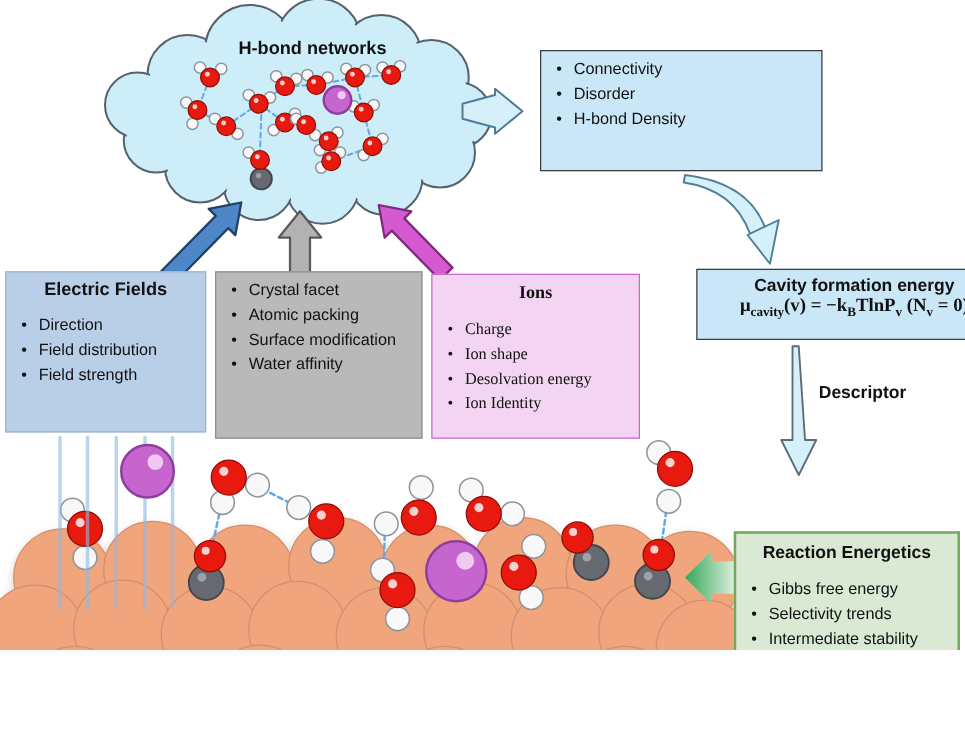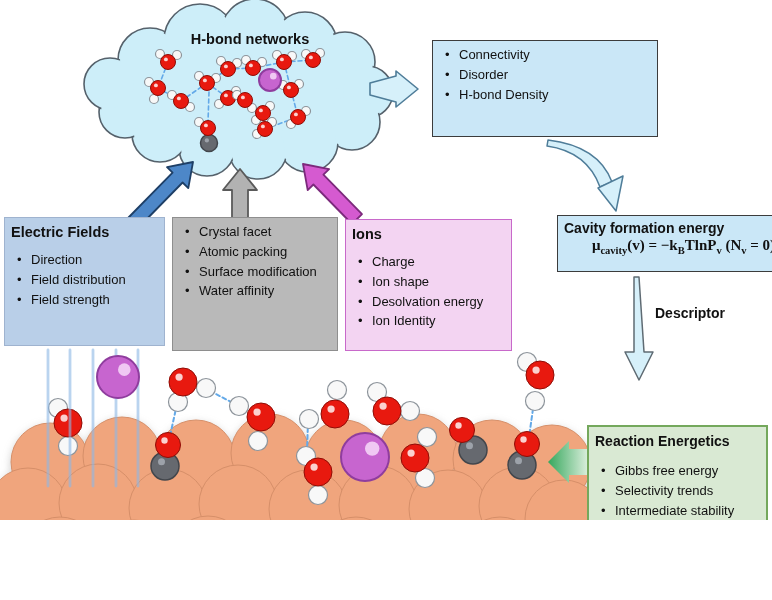--- a/index.html
+++ b/index.html
@@ -1,21 +1,21 @@
 <!DOCTYPE html>
 <html style="--cloud-fill: #cdeef9; --box-blue: #cae7f7; --box-steel: #b9cfe8; --box-gray: #b9b9b9; --box-pink: #f3d4f2; --box-green: #d9e9d3; --border-pink: #c869ca; --border-green: #74a85c; --arrow-blue: #4d87c8; --arrow-gray: #b2b2b2; --arrow-magenta: #d55ad0; --arrow-lightblue: #d6f0fa; --arrow-green-dark: #35a75c; --arrow-green-light: #dcefdd; --metal: #f0a57d; --oxygen: #e8190f; --hydrogen: #f8f8f8; --carbon: #66696f; --ion: #c765cf; --hbond: #63a9e8; --field-line: #8db8e6;"><head>
 <meta charset="utf-8">
 <style>
   html,body{margin:0;padding:0;background:#fff;}
   .canvas{position:relative;width:772px;height:520px;background:#fff;overflow:hidden;
           font-family:"Liberation Sans",sans-serif;color:#111;}
   svg.layer{position:absolute;left:0;top:0;}
   #g-slab{filter:drop-shadow(0 3px 4px rgba(110,110,110,.35));}
   .panel{position:absolute;box-sizing:border-box;padding:4px 6px;}
-  .panel .title{font-weight:bold;font-size:14.5px;margin:2px 0 10px;}
+  .panel .title{font-weight:bold;font-size:14.5px;text-align:center;margin:2px 0 10px;}
   .panel .title.tight{margin-bottom:1px;text-align:left;padding-left:2px;}
   ul.bullets{list-style:none;margin:0;padding:0 2px 0 4px;font-size:13px;line-height:1.52;}
   ul.bullets li{position:relative;padding-left:16px;}
   ul.bullets li::before{content:"\2022";position:absolute;left:2px;}
   .box-props{background:var(--box-blue);border:1.6px solid #3c3c3c;}
   .box-cavity{background:var(--box-blue);border:1.6px solid #3c3c3c;padding-top:3px;margin-left:40px;}
   .box-cavity .title{margin:1px 0 1px;font-size:14px;}
   .eq{font-family:"Liberation Serif",serif;font-weight:bold;
       font-size:15px;text-align:center;white-space:nowrap;}
   .eq sub{font-size:10.5px;}
@@ -288,21 +288,21 @@
 
   <div class="panel box-sp" style="left:172px;top:217px;width:166px;height:134px;">
     <ul class="bullets">
         <li>Crystal facet</li>
         <li>Atomic packing</li>
         <li>Surface modification</li>
         <li>Water affinity</li>
       </ul>
   </div>
 
-  <div class="panel box-ions" style="left:345px;top:219px;width:167px;height:132px;">
+  <div class="panel box-ions" style="left:345px;top:219px;width:167px;height:132px;font-family:Liberation Serif, serif;">
     <div class="title">Ions</div>
     <ul class="bullets">
         <li>Charge</li>
         <li>Ion shape</li>
         <li>Desolvation energy</li>
         <li>Ion Identity</li>
       </ul>
   </div>
 
   <div class="panel box-re" style="left:587px;top:400px;width:181px;height:122px;margin-top:25px;">

